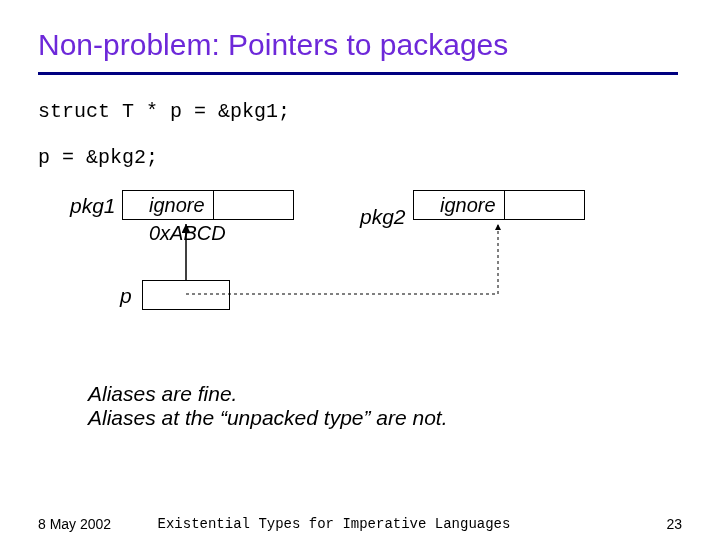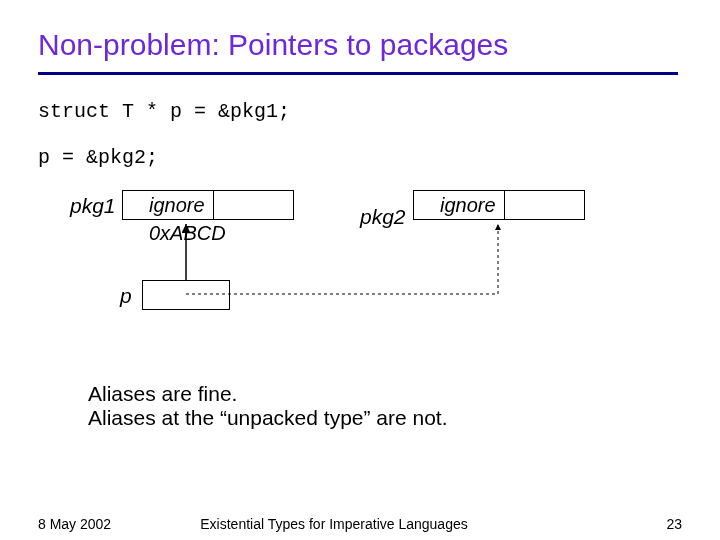--- a/index.html
+++ b/index.html
@@ -65,35 +65,36 @@
   }
   .divider {
     display: inline-block;
     width: 1px;
     height: 28px;
     background: #000;
     vertical-align: top;
   }
   .note {
     font-size: 21px;
+    font-style: italic;
     position: absolute;
     left: 88px;
   }
   .note1 { top: 382px; }
   .note2 { top: 406px; text-align: center; }
 
   .footer {
     position: absolute;
     bottom: 24px;
     width: 720px;
     font-size: 14px;
     color: #000;
   }
   .footer-date { position: absolute; left: 38px; }
-  .footer-title { position: absolute; left: 0; width: 668px; text-align: center; }
+  .footer-title { position: absolute; left: 0; width: 668px; text-align: center; font-family: Liberation Mono, monospace; }
   .footer-page { position: absolute; right: 38px; margin-left: 40px; }
 
   svg.arrows {
     position: absolute;
     top: 0;
     left: 0;
     width: 720px;
     height: 160px;
     pointer-events: none;
   }

